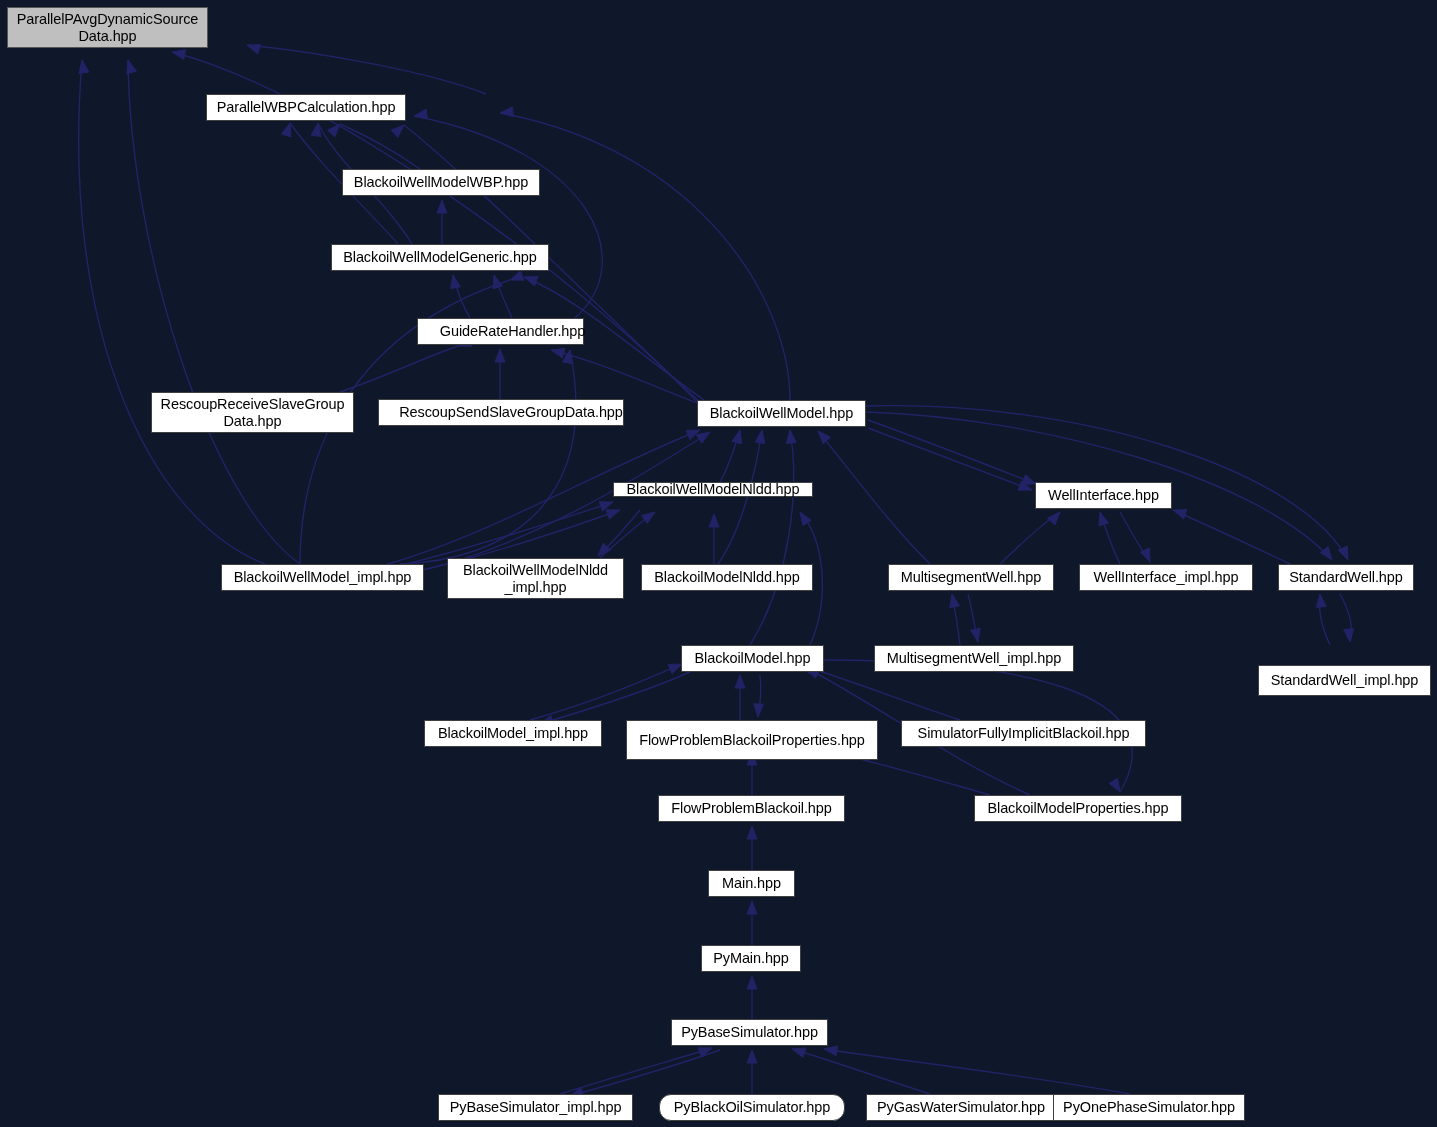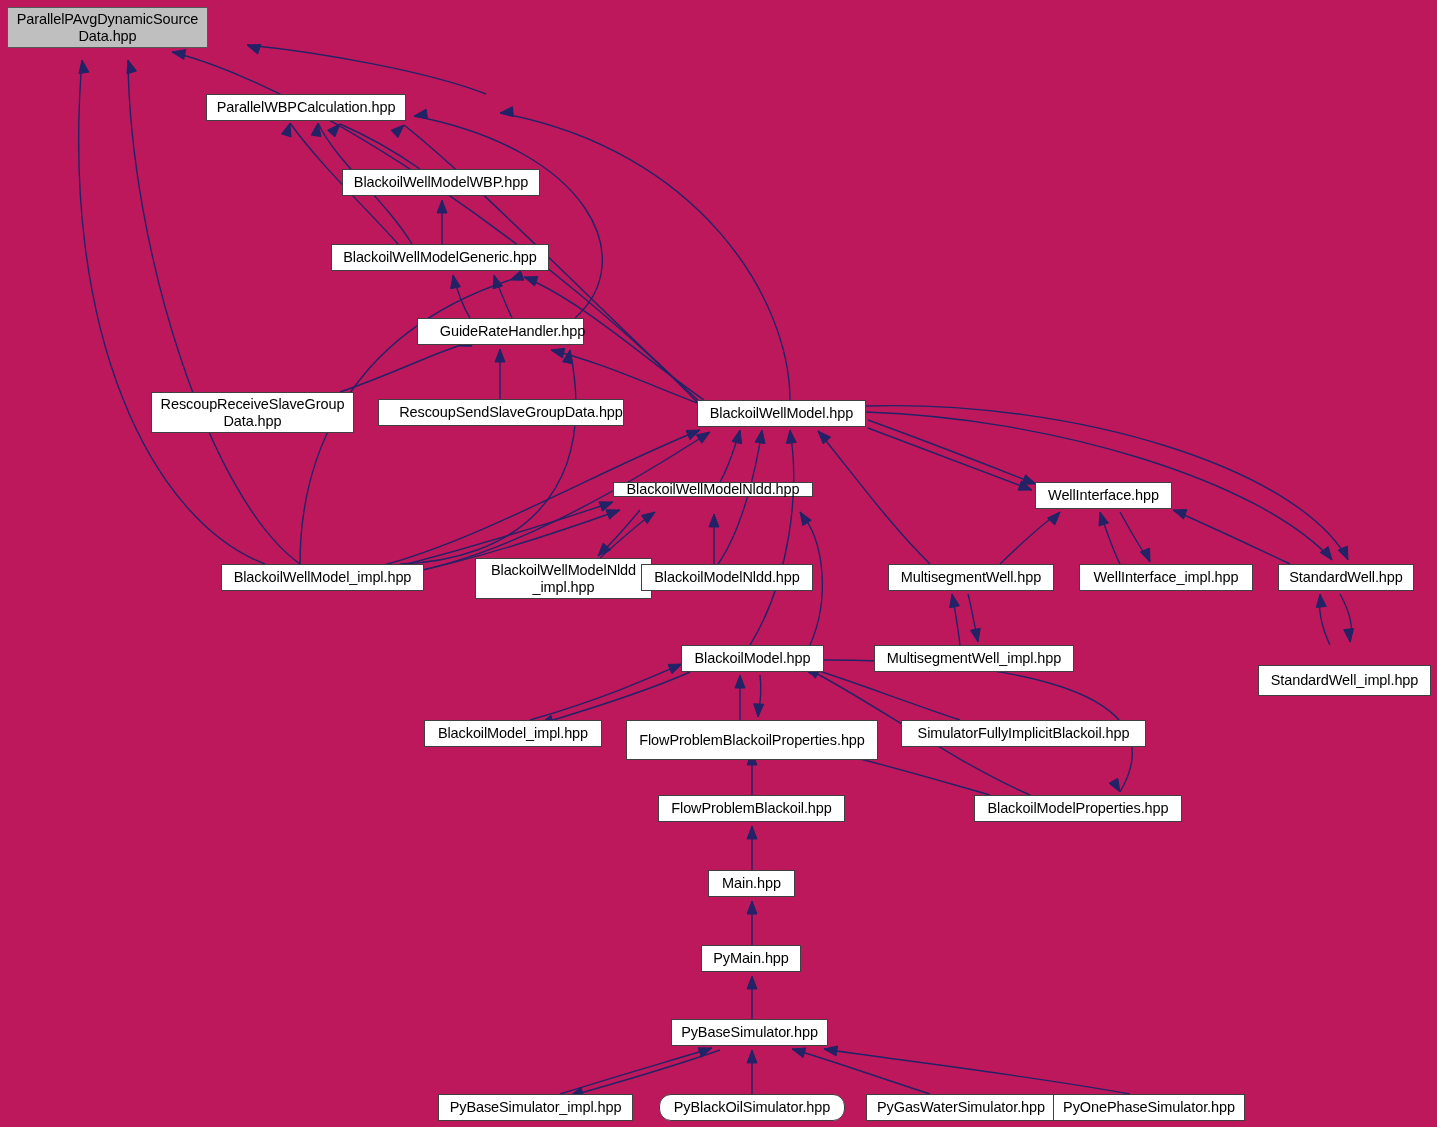--- a/index.html
+++ b/index.html
@@ -4,21 +4,21 @@
 <style>
   html, body {
     margin: 0;
     padding: 0;
     background: #ffffff;
   }
   #graph-root {
     position: relative;
     width: 1437px;
     height: 1127px;
-    background: #be185d;
+    background: #0f172a;
     font-family: "Liberation Sans", sans-serif;
     overflow: hidden;
   }
   #edge-layer {
     position: absolute;
     left: 0;
     top: 0;
     width: 1437px;
     height: 1127px;
     pointer-events: none;
@@ -177,21 +177,21 @@
     <div class="node" style="left: 342px; top: 169px; width: 198px; height: 27px;"><span>BlackoilWellModelWBP.hpp</span></div>
     <div class="node" style="left: 331px; top: 244px; width: 218px; height: 27px;"><span>BlackoilWellModelGeneric.hpp</span></div>
     <div class="node" style="left: 417px; top: 318px; width: 167px; height: 27px; padding-left: 28px;"><span>GuideRateHandler.hpp</span></div>
     <div class="node" style="left: 151px; top: 392px; width: 203px; height: 41px;"><span>RescoupReceiveSlaveGroup
 Data.hpp</span></div>
     <div class="node" style="left: 378px; top: 399px; width: 246px; height: 27px; padding-left: 24px;"><span>RescoupSendSlaveGroupData.hpp</span></div>
     <div class="node" style="left: 697px; top: 400px; width: 169px; height: 27px;"><span>BlackoilWellModel.hpp</span></div>
     <div class="node" style="left: 613px; top: 482px; width: 200px; height: 15px;"><span>BlackoilWellModelNldd.hpp</span></div>
     <div class="node" style="left: 1035px; top: 482px; width: 137px; height: 27px;"><span>WellInterface.hpp</span></div>
     <div class="node" style="left: 221px; top: 564px; width: 203px; height: 27px;"><span>BlackoilWellModel_impl.hpp</span></div>
-    <div class="node" style="left: 447px; top: 558px; width: 177px; height: 41px; margin-left: 28px;"><span>BlackoilWellModelNldd
+    <div class="node" style="left: 447px; top: 558px; width: 177px; height: 41px;"><span>BlackoilWellModelNldd
 _impl.hpp</span></div>
     <div class="node" style="left: 641px; top: 564px; width: 172px; height: 27px;"><span>BlackoilModelNldd.hpp</span></div>
     <div class="node" style="left: 888px; top: 564px; width: 166px; height: 27px;"><span>MultisegmentWell.hpp</span></div>
     <div class="node" style="left: 1079px; top: 564px; width: 174px; height: 27px;"><span>WellInterface_impl.hpp</span></div>
     <div class="node" style="left: 1278px; top: 564px; width: 136px; height: 27px;"><span>StandardWell.hpp</span></div>
     <div class="node" style="left: 681px; top: 645px; width: 143px; height: 27px;"><span>BlackoilModel.hpp</span></div>
     <div class="node" style="left: 874px; top: 645px; width: 200px; height: 27px;"><span>MultisegmentWell_impl.hpp</span></div>
     <div class="node" style="left: 1258px; top: 665px; width: 173px; height: 31px;"><span>StandardWell_impl.hpp</span></div>
     <div class="node" style="left: 424px; top: 720px; width: 178px; height: 27px;"><span>BlackoilModel_impl.hpp</span></div>
     <div class="node" style="left: 626px; top: 720px; width: 252px; height: 40px;"><span>FlowProblemBlackoilProperties.hpp</span></div>

